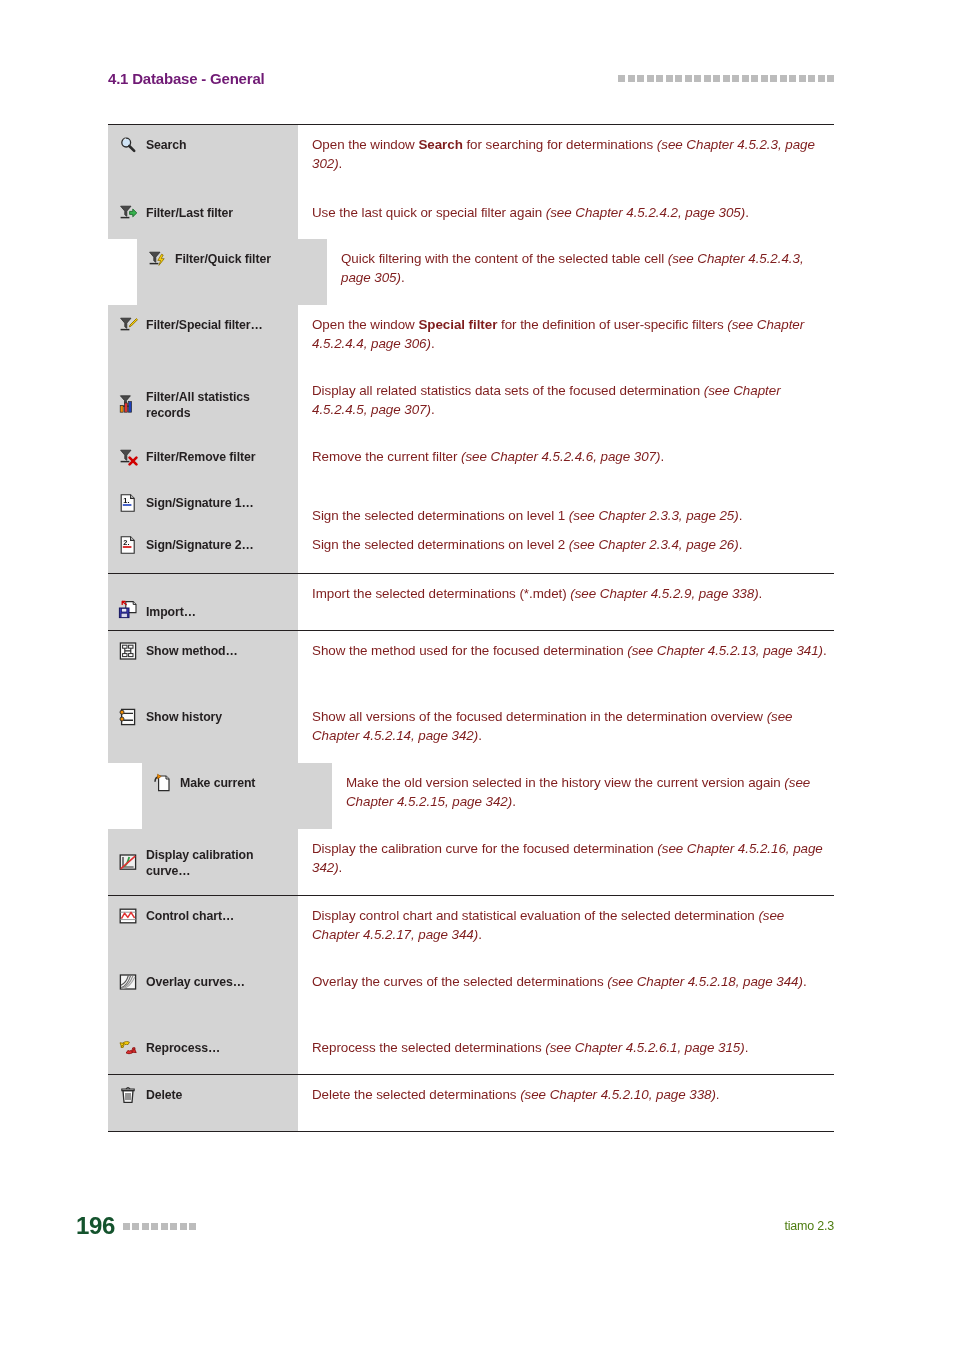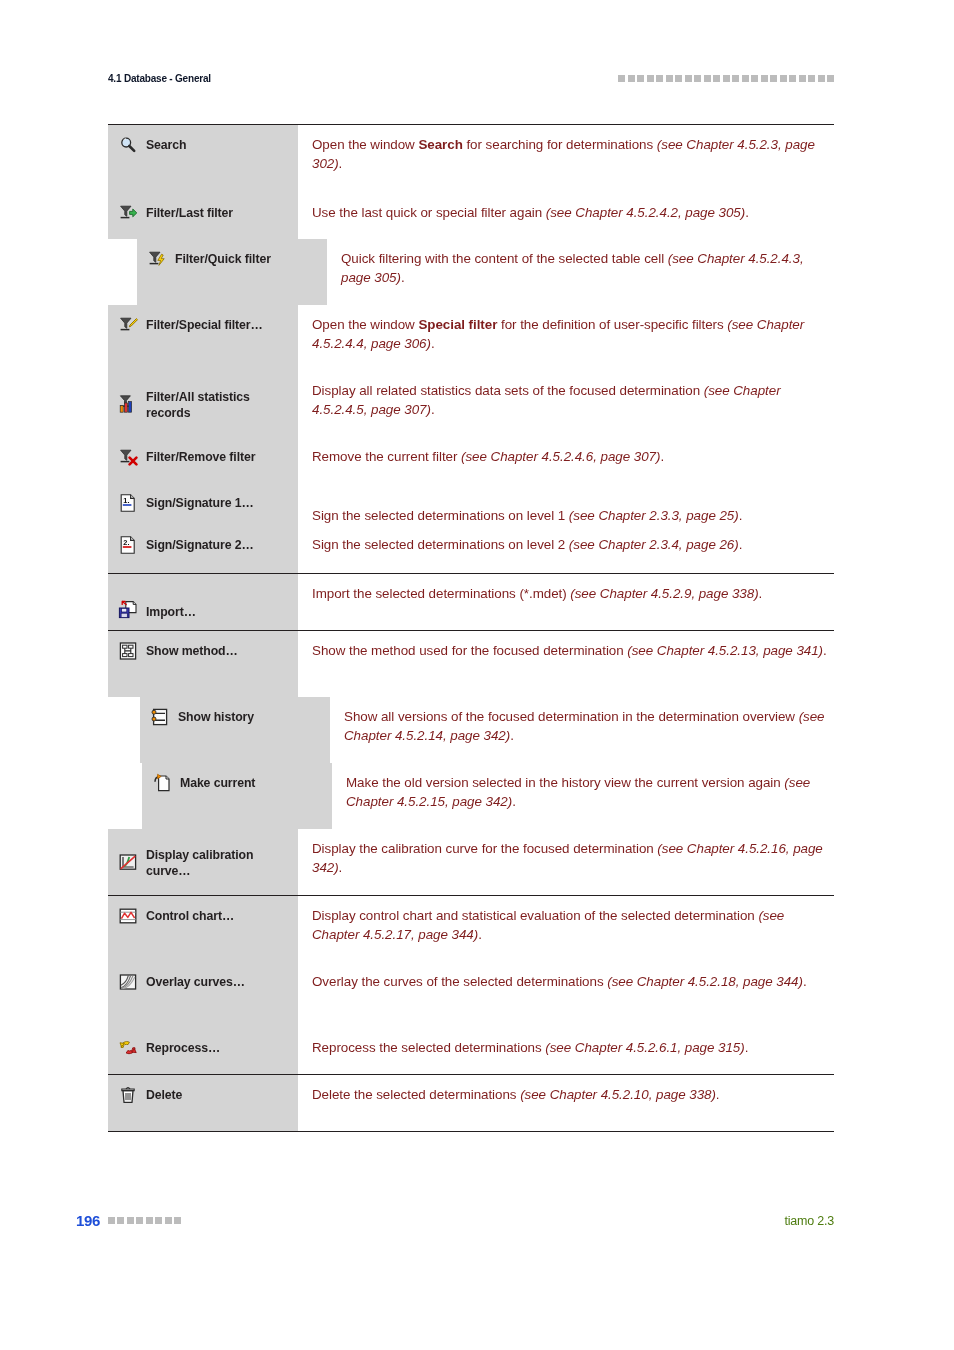--- a/index.html
+++ b/index.html
@@ -28,24 +28,24 @@
     position: absolute;
     left: 108px;
     top: 68px;
     width: 726px;
     height: 20px;
     display: flex;
     align-items: center;
     justify-content: space-between;
   }
   .header-title {
-    font-size: 10px;
+    font-size: 15px;
     font-weight: 700;
     letter-spacing: -0.2px;
-    color: #0f172a;
+    color: #701a75;
     white-space: nowrap;
   }
   .deco-squares {
     display: flex;
     gap: 2.5px;
     align-items: center;
   }
   .deco-squares i {
     display: block;
     width: 7px;
@@ -126,24 +126,24 @@
     display: flex;
     align-items: center;
     justify-content: space-between;
   }
   .footer-left {
     display: flex;
     align-items: center;
     gap: 8px;
   }
   .page-num {
-    font-size: 15px;
+    font-size: 24px;
     font-weight: 700;
     letter-spacing: -0.4px;
-    color: #1d4ed8;
+    color: #14532d;
   }
   .footer-squares { display: flex; gap: 2.5px; }
   .footer-squares i {
     display: block;
     width: 7px;
     height: 7px;
     background: #bcbcbc;
   }
   .footer-right {
     font-size: 12.5px;
@@ -344,21 +344,21 @@
                 <rect x="10.6" y="12.6" width="4.4" height="3.0" fill="#ffffff" stroke="#2b2b2b" stroke-width="1.0"></rect>
                 <path d="M6.8 7.2 V12.6 M12.8 7.2 V12.6 M6.8 9.9 H12.8" stroke="#2b2b2b" stroke-width="1.1"></path>
               </svg>
             </span>
             <span class="label">Show method…</span>
           </div>
           <div class="cell-right">
             <div class="desc">Show the method used for the focused determination <i>(see Chapter 4.5.2.13, page 341)</i>.</div>
           </div>
         </div>
-        <div class="row" style="min-height: 66px; margin-left: 32px;">
+        <div class="row" style="min-height: 66px;">
           <div class="cell-left">
             <span class="ico">
               <svg viewBox="0 0 20 20" xmlns="http://www.w3.org/2000/svg">
                 <rect x="3.6" y="2.4" width="13.0" height="15.2" fill="#fbfbfb" stroke="#2b2b2b" stroke-width="1.3"></rect>
                 <path d="M5.2 6.4 H15.0 M5.2 13.2 H15.0" stroke="#2b2b2b" stroke-width="1.4"></path>
                 <circle cx="4.0" cy="5.2" r="2.0" fill="#f08c00" stroke="#2b2b2b" stroke-width="0.9"></circle>
                 <circle cx="4.0" cy="12.0" r="2.0" fill="#f08c00" stroke="#2b2b2b" stroke-width="0.9"></circle>
               </svg>
             </span>
             <span class="label">Show history</span>

